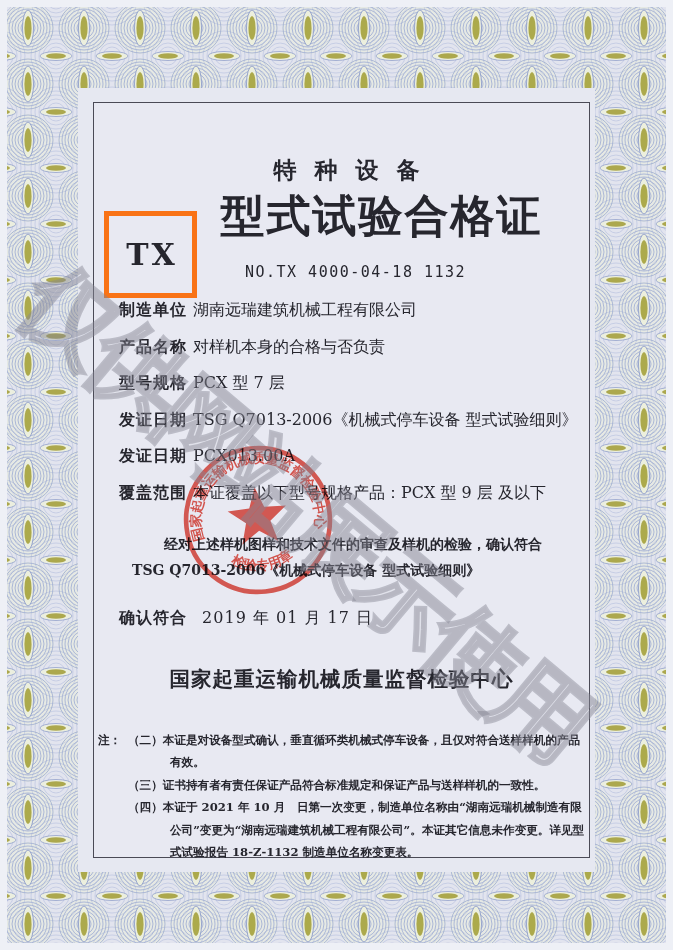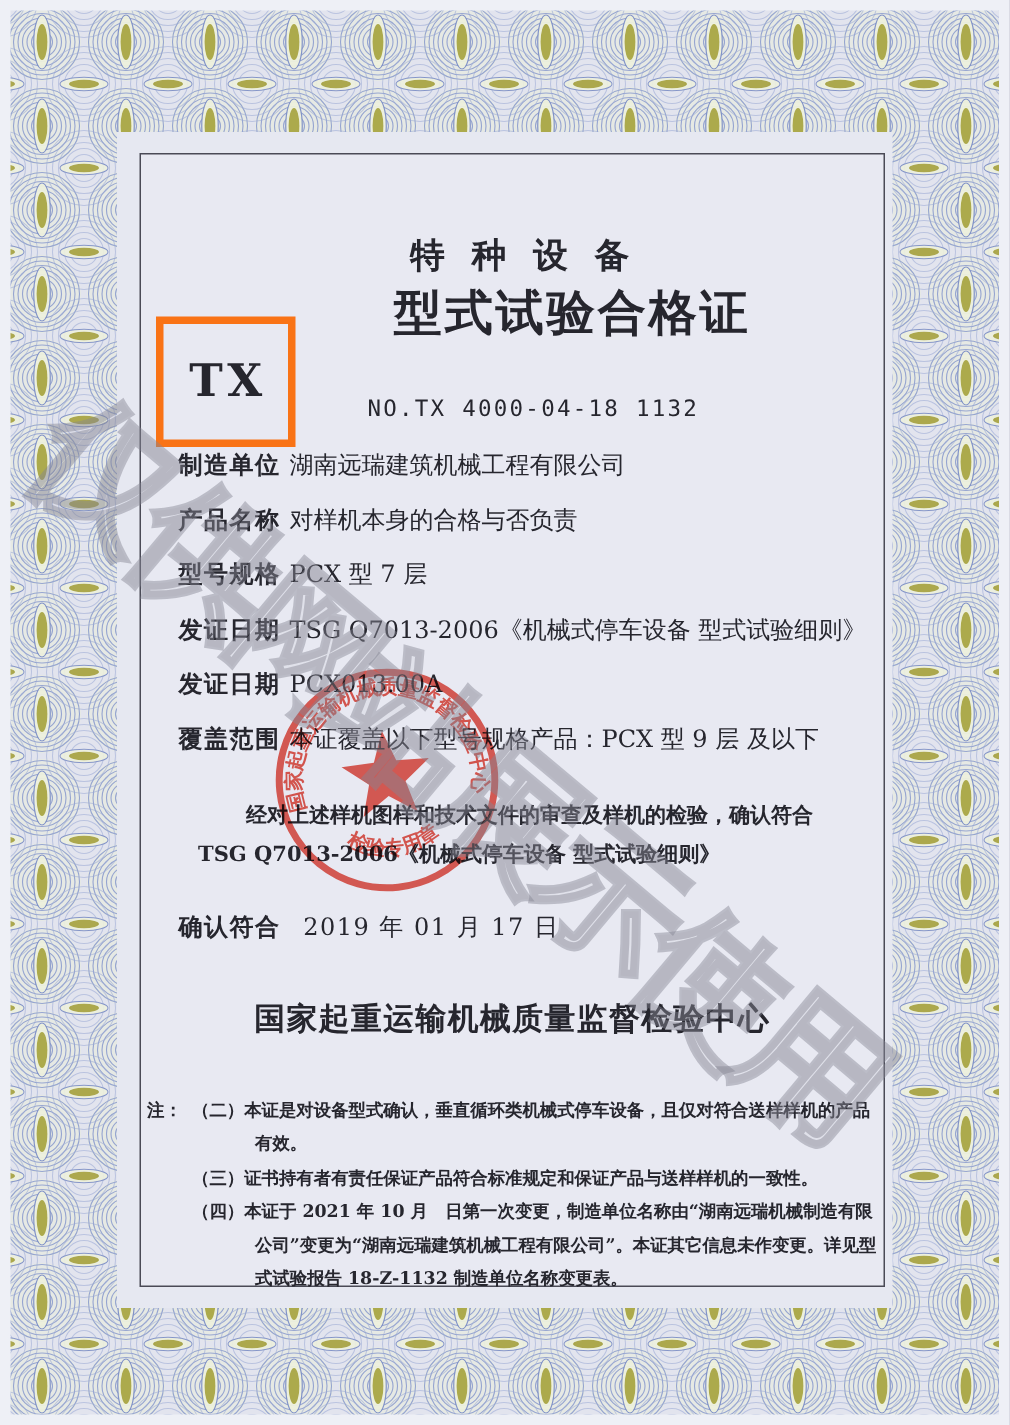--- a/index.html
+++ b/index.html
@@ -18,21 +18,21 @@
     position:absolute;left:10px;top:62px;width:83px;height:77px;
     border:5px solid #f97316;display:flex;align-items:center;justify-content:center;margin-top:46px;
   }
   .tx-box span{font-size:30px;font-weight:bold;letter-spacing:3px;text-indent:3px;}
   .title-small{
     position:absolute;left:5px;top:52px;width:100%;text-align:center;
     font-size:23px;font-weight:600;letter-spacing:18px;text-indent:18px;white-space:nowrap;
   }
   .title-main{
     position:absolute;left:0;top:84px;width:100%;text-align:center;padding-left:80px;box-sizing:border-box;
-    font-size:32px;font-weight:600;letter-spacing:2px;white-space:nowrap;
+    font-size:44px;font-weight:600;letter-spacing:2px;white-space:nowrap;
   }
   .cert-no{
     position:absolute;left:0;top:160px;width:100%;text-align:center;padding-left:28px;box-sizing:border-box;
     font-size:15px;letter-spacing:1.5px;white-space:nowrap;
     font-family:"DejaVu Sans Mono","Liberation Mono",monospace;
   }
   .fields{position:absolute;left:25px;top:197px;width:470px;}
   .field-row{display:flex;height:36.6px;align-items:flex-start;white-space:nowrap;}
   .flabel{display:inline-block;width:74px;font-size:16px;font-weight:600;letter-spacing:1px;flex:none;}
   .fvalue{font-size:16px;font-weight:500;white-space:nowrap;}

